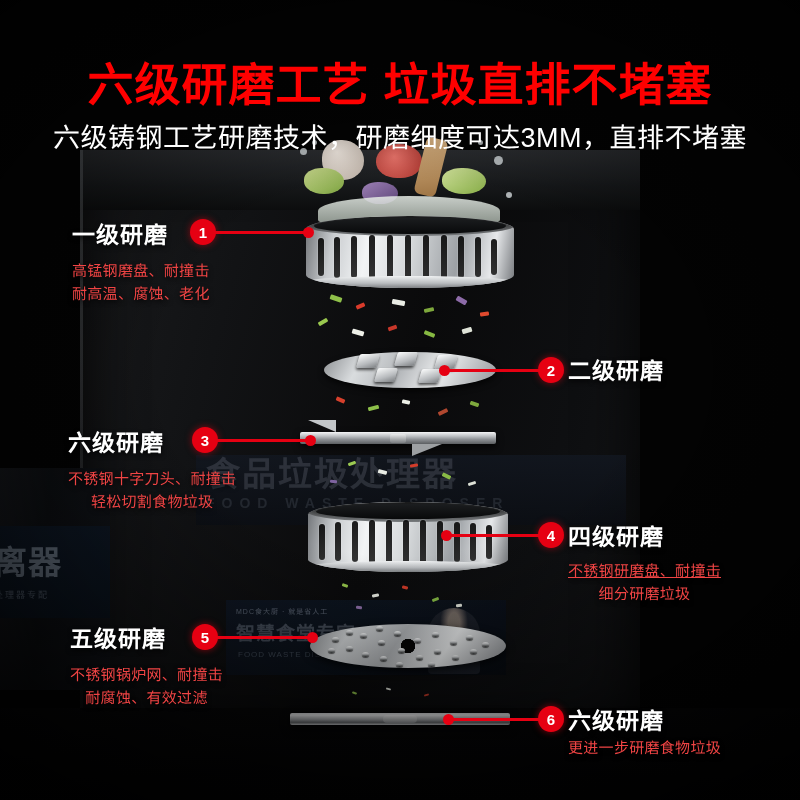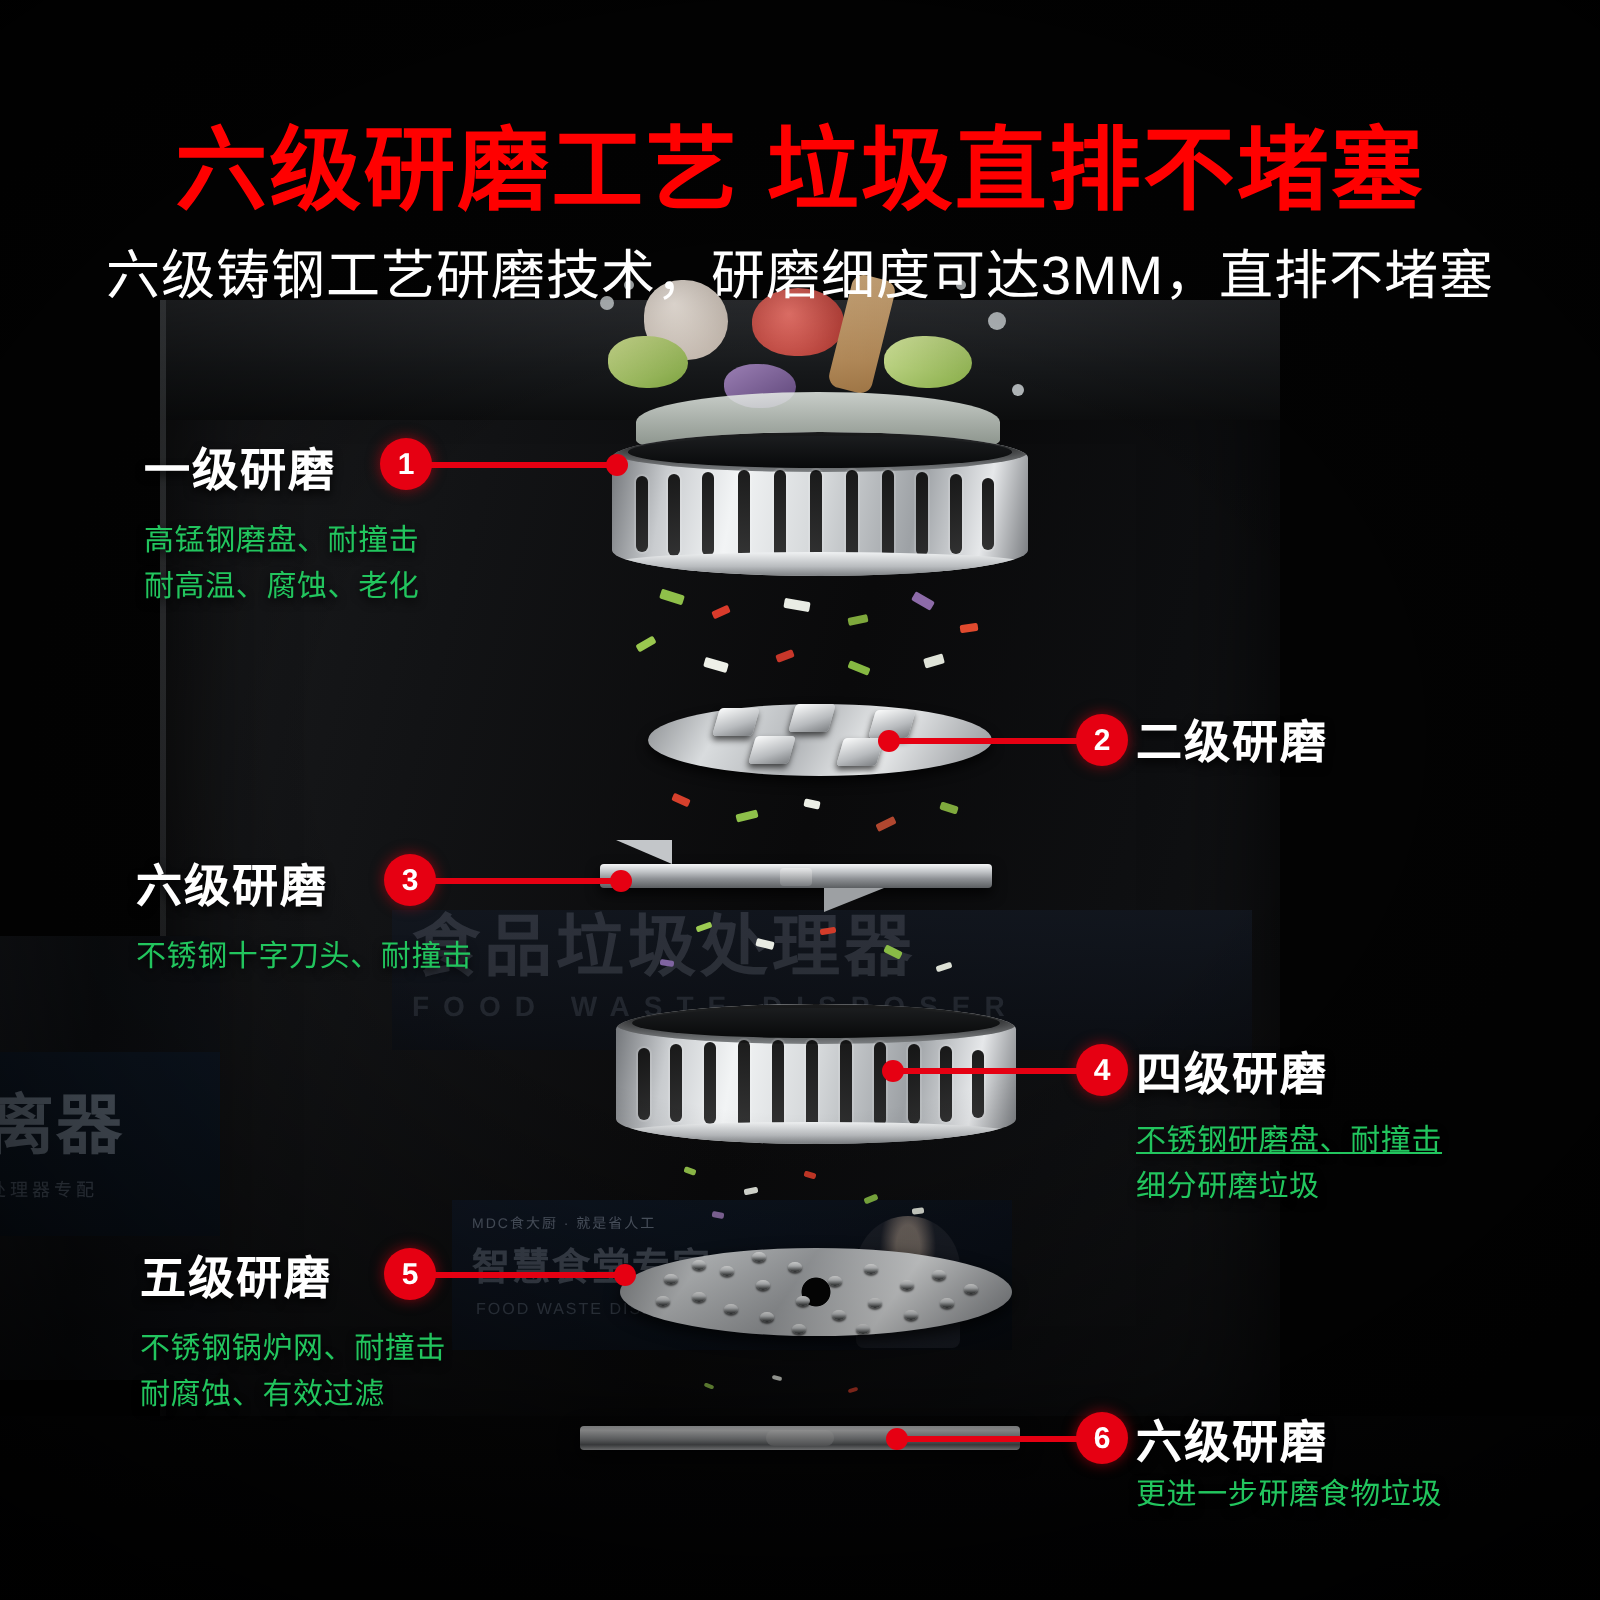--- a/index.html
+++ b/index.html
@@ -194,22 +194,22 @@
   
   .deb{position:absolute;border-radius:1px;}
 
   
   .callout{position:absolute;}
   .co-title{
     font-size:23px;font-weight:bold;color:#ffffff;white-space:nowrap;
     text-shadow:0 2px 5px rgba(0,0,0,.95);letter-spacing:1px;
   }
   .co-desc{
-    font-size:15px;color:#22c55e;white-space:nowrap;line-height:23px;
-    text-shadow:0 2px 5px rgba(0,0,0,.95);letter-spacing:.3px;
+    font-size:15px;color:#ef4444;white-space:nowrap;line-height:23px;
+    text-shadow:0 2px 5px rgba(0,0,0,.95);letter-spacing:.3px;text-align:center;
   }
   .badge{
     position:absolute;width:26px;height:26px;border-radius:50%;
     background:#e60012;color:#fff;
     font-size:15px;font-weight:bold;
     display:flex;align-items:center;justify-content:center;
     box-shadow:0 0 7px rgba(230,0,18,.55);
   }
   .lead{position:absolute;height:3px;background:#e60012;}
   .dot{position:absolute;width:11px;height:11px;border-radius:50%;background:#e60012;}
@@ -402,20 +402,21 @@
   <div class="callout" style="left:568px;top:352px;">
     <div class="co-title">二级研磨</div>
   </div>
   <div class="badge" style="left:538px;top:357px;">2</div>
   <div class="lead" style="left:444px;top:369px;width:96px;"></div>
   <div class="dot" style="left:439px;top:365px;"></div>
 
   <div class="callout" style="left:68px;top:424px;">
     <div class="co-title">六级研磨</div>
     <div class="co-desc" style="margin-top:9px;">不锈钢十字刀头、耐撞击</div>
+    <div class="co-desc">轻松切割食物垃圾</div>
   </div>
   <div class="badge" style="left:192px;top:427px;">3</div>
   <div class="lead" style="left:216px;top:439px;width:96px;"></div>
   <div class="dot" style="left:305px;top:435px;"></div>
 
   <div class="callout" style="left:568px;top:518px;">
     <div class="co-title">四级研磨</div>
     <div class="co-desc" style="margin-top:7px;text-decoration:underline;">不锈钢研磨盘、耐撞击</div>
     <div class="co-desc">细分研磨垃圾</div>
   </div>

